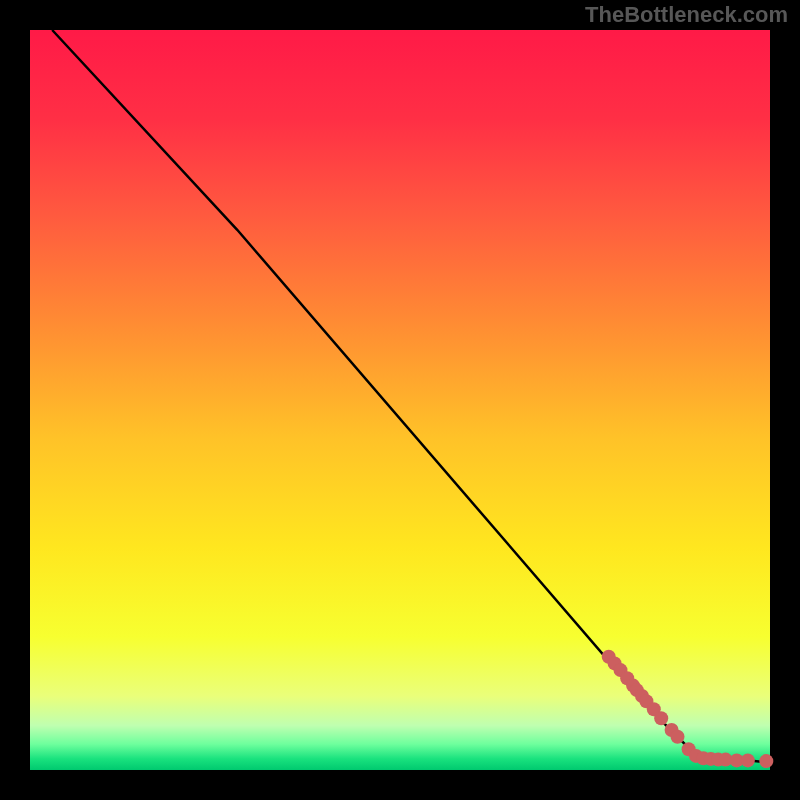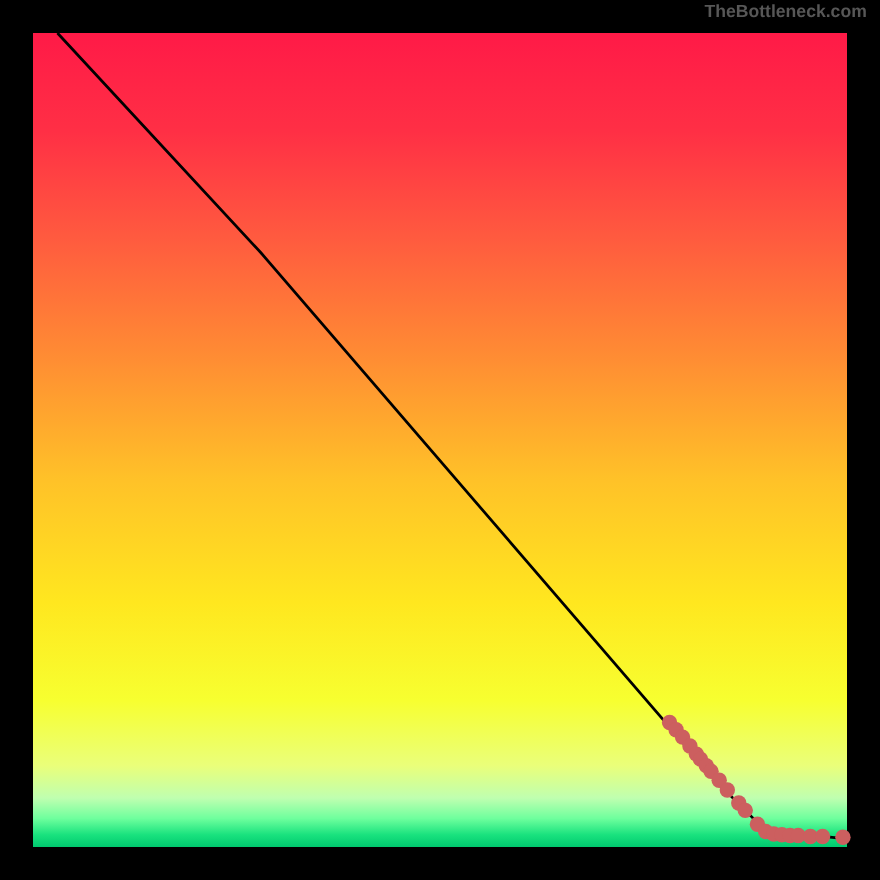--- a/index.html
+++ b/index.html
@@ -13,21 +13,21 @@
   }
   .container {
     position: relative;
     width: 800px;
     height: 800px;
   }
   .watermark {
     position: absolute;
     top: 2px;
     right: 12px;
-    font-size: 16px;
+    font-size: 22px;
     font-weight: bold;
     color: #575757;
     user-select: none;
   }
   svg {
     display: block;
   }
 </style>
 </head>
 <body>

